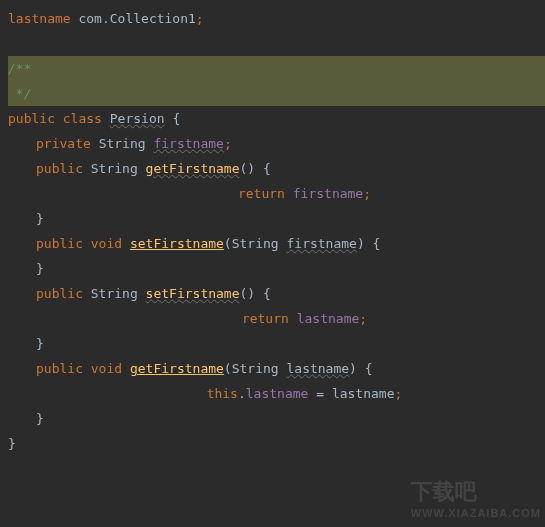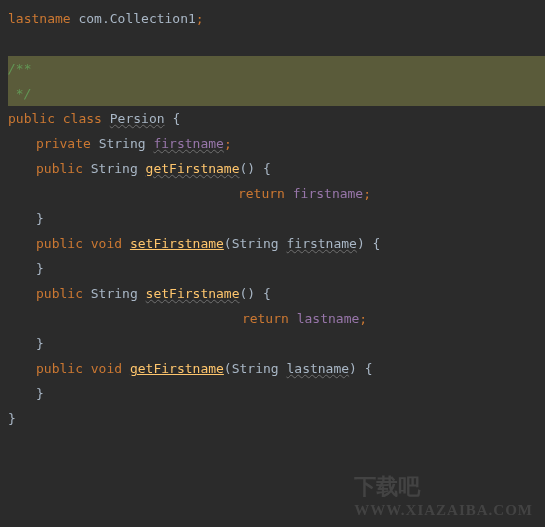--- a/index.html
+++ b/index.html
@@ -39,30 +39,30 @@
   .wavy {
     text-decoration-line: underline;
     text-decoration-style: wavy;
     text-decoration-color: #707070;
     text-decoration-thickness: 1px;
   }
   .ind1 { padding-left: 28px; }
   .ind2 { padding-left: 56px; text-align: center; }
   .watermark {
     position: absolute;
-    right: 12px;
+    right: 4px;
     bottom: 8px;
     color: rgba(180,180,180,0.18);
-    font-family: Liberation Serif, serif;
+    font-family: Liberation Sans, sans-serif;
     font-size: 22px;
     font-weight: bold;
     pointer-events: none;
   }
   .watermark .sub {
-    display:block; font-size: 15px; letter-spacing: 1px; text-align:center;
+    display:block; font-size: 11px; letter-spacing: 1px; text-align:center;
   }
 </style>
 </head>
 <body>
 
 <div class="editor">
 
 <div class="code-line"><span class="keyword">lastname</span><span> com.Collection1</span><span class="semi">;</span></div>
 
 <div class="code-line">&nbsp;</div>
@@ -89,20 +89,21 @@
 <div class="code-line ind1"><span class="brace">}</span></div>
 
 <div class="code-line ind1"><span class="keyword">public</span><span> </span><span class="string-type">String</span><span> </span><span class="method-name wavy">setFirstname</span><span class="paren">(</span><span class="paren">)</span><span> </span><span class="brace">{</span></div>
 
 <div class="code-line ind2"><span class="keyword">return</span><span> </span><span class="field-name">lastname</span><span class="semi">;</span></div>
 
 <div class="code-line ind1"><span class="brace">}</span></div>
 
 <div class="code-line ind1"><span class="keyword">public</span><span> </span><span class="keyword">void</span><span> </span><span class="method-name">getFirstname</span><span class="paren">(</span><span class="string-type">String</span><span> </span><span class="param wavy">lastname</span><span class="paren">)</span><span> </span><span class="brace">{</span></div>
 
+<div class="code-line ind2"><span class="keyword">this</span><span class="dot">.</span><span class="field-name">lastname</span><span> = </span><span class="param">lastname</span><span class="semi">;</span></div>
 
 <div class="code-line ind1"><span class="brace">}</span></div>
 
 <div class="code-line"><span class="brace">}</span></div>
 
 </div>
 
 <div class="watermark">
   <span>下载吧</span>
   <span class="sub">WWW.XIAZAIBA.COM</span>

